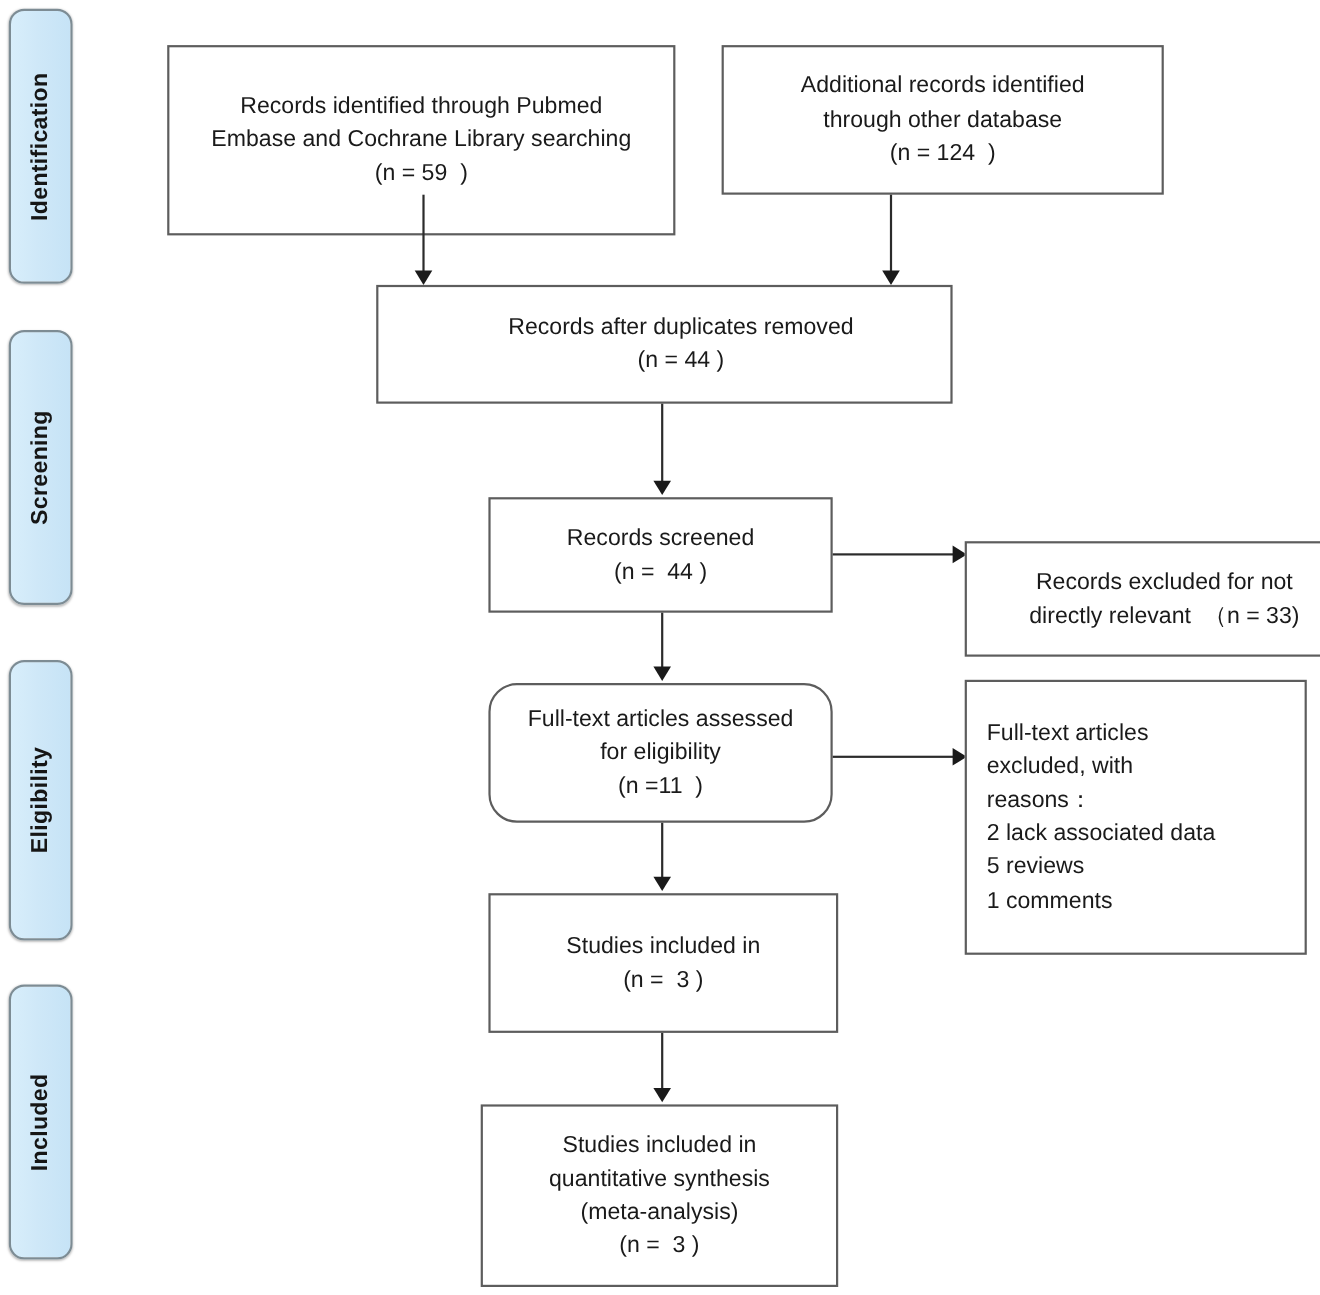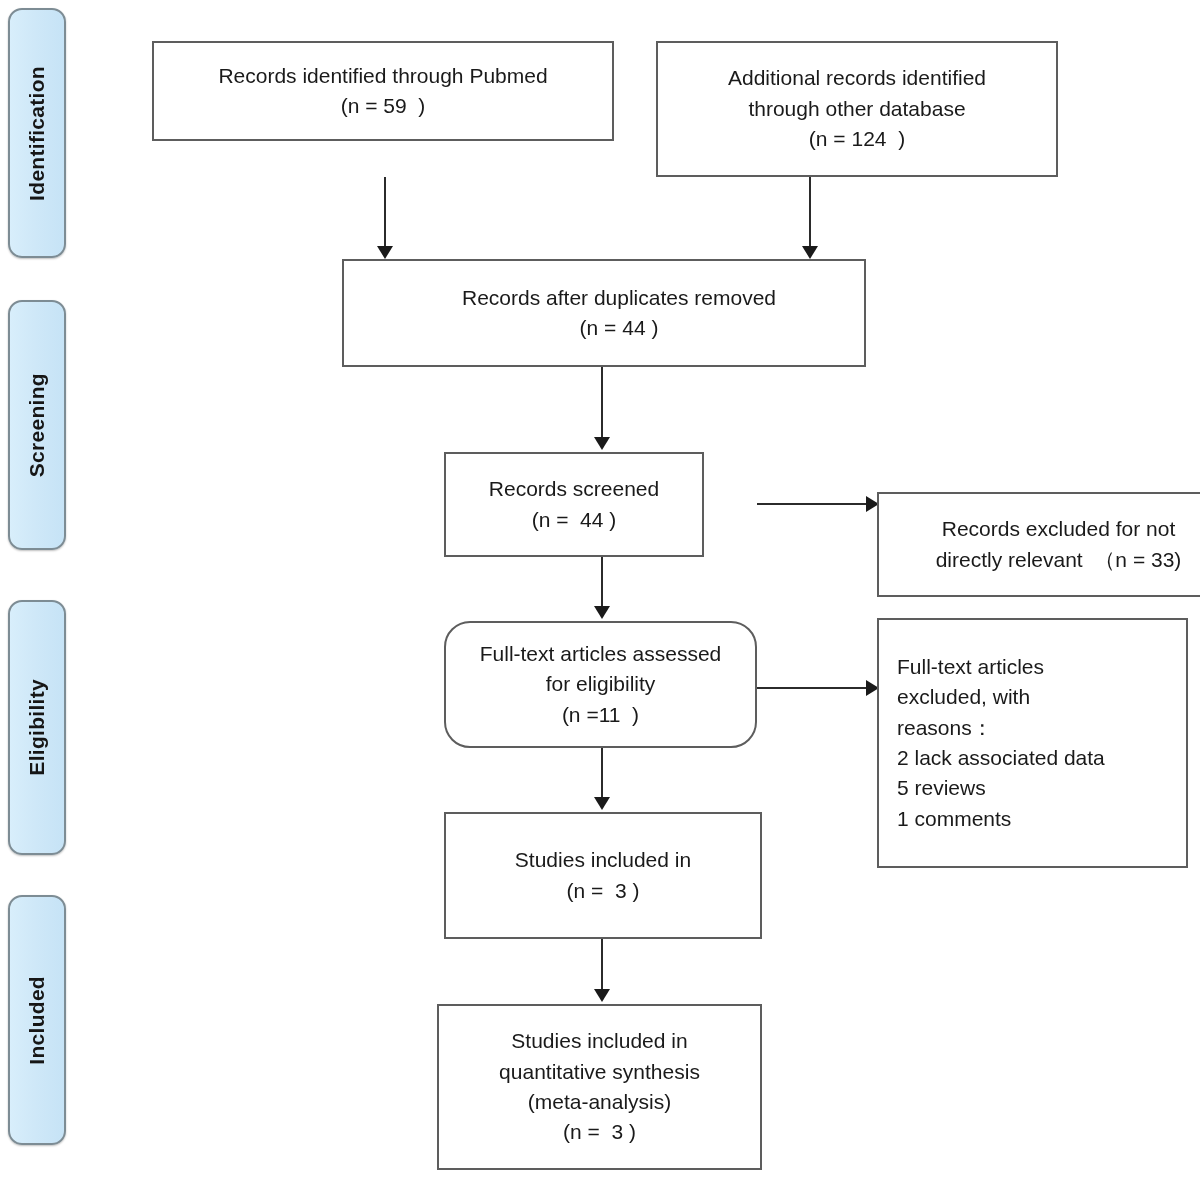--- a/index.html
+++ b/index.html
@@ -111,22 +111,23 @@
   </div>
 
   <div class="stage-label" style="left:8px; top:600px; width:58px; height:255px;">
     <span class="vtext">Eligibility</span>
   </div>
 
   <div class="stage-label" style="left:8px; top:895px; width:58px; height:250px;">
     <span class="vtext">Included</span>
   </div>
 
-  <div class="flow-box" style="left:152px; top:41px; width:462px; height:100px;">
+  <div class="flow-box" style="left:152px; top:41px; width:462px; height:173px;">
     <div class="line">Records identified through Pubmed</div>
+    <div class="line">Embase and Cochrane Library searching</div>
     <div class="line">(n = 59  )</div>
   </div>
 
   <div class="flow-box" style="left:656px; top:41px; width:402px; height:136px;">
     <div class="line">Additional records identified</div>
     <div class="line">through other database</div>
     <div class="line">(n = 124  )</div>
   </div>
 
   <div class="vline" style="left:384px; top:177px; height:72px;"></div>
@@ -136,21 +137,21 @@
   <div class="arrow-down" style="left:802px; top:246px;"></div>
 
   <div class="flow-box" style="left:342px; top:259px; width:524px; height:108px;padding-left:40px;">
     <div class="line">Records after duplicates removed</div>
     <div class="line">(n = 44 )</div>
   </div>
 
   <div class="vline" style="left:601px; top:367px; height:72px;"></div>
   <div class="arrow-down" style="left:594px; top:437px;"></div>
 
-  <div class="flow-box" style="left:444px; top:452px; width:260px; height:105px;">
+  <div class="flow-box" style="left:444px; top:452px; width:313px; height:105px;">
     <div class="line">Records screened</div>
     <div class="line">(n =  44 )</div>
   </div>
 
   <div class="hline" style="left:757px; top:503px; width:112px;"></div>
   <div class="arrow-right" style="left:866px; top:496px;"></div>
 
   <div class="flow-box" style="left:877px; top:452px; width:363px; height:105px;margin-top:40px;">
     <div class="line">Records excluded for not</div>
     <div class="line">directly relevant  （n = 33)</div>

